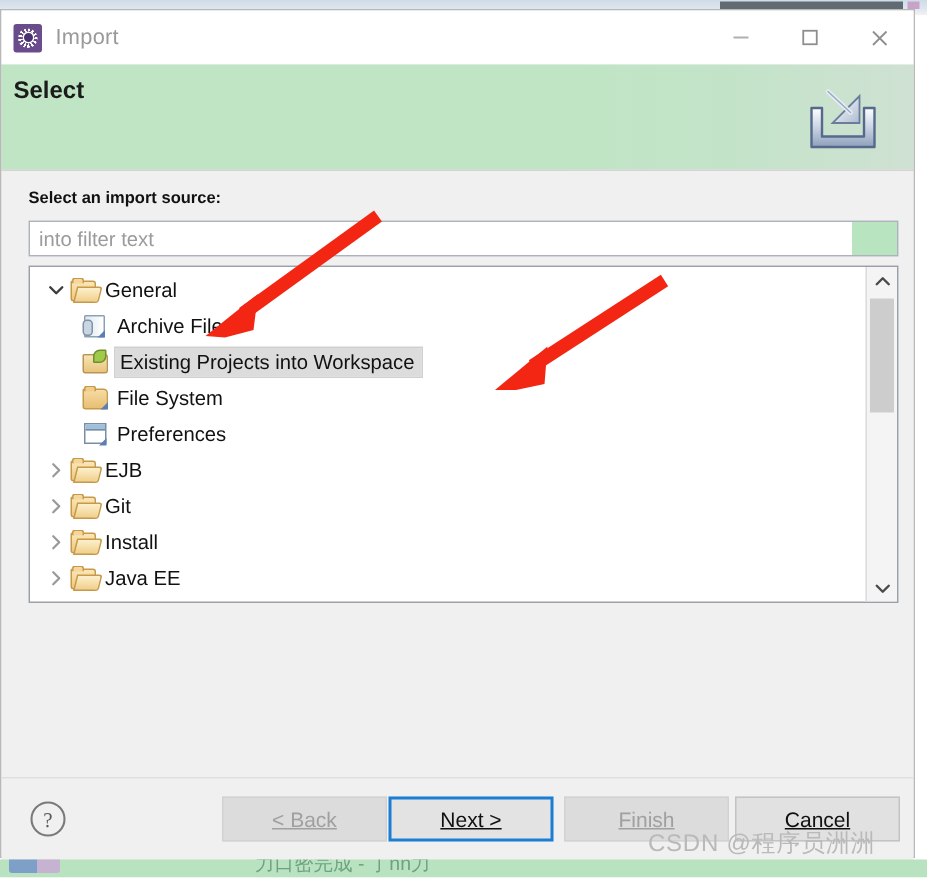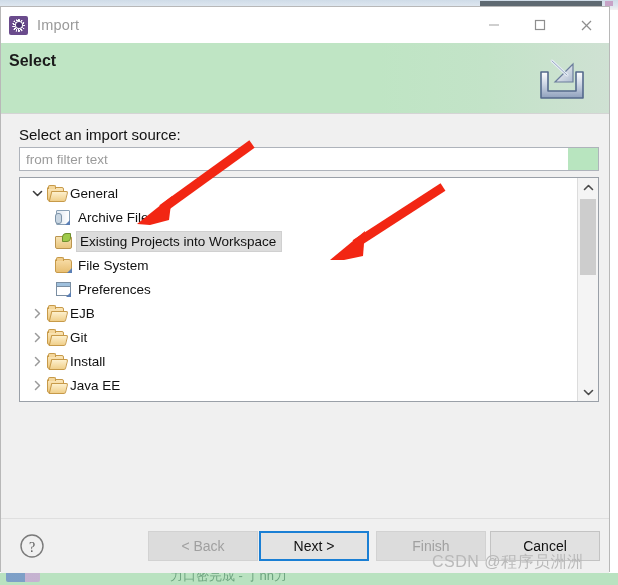--- a/index.html
+++ b/index.html
@@ -131,21 +131,21 @@
   }
 
   
   .body {
     position: relative;
     height: 404px;
     background: #f0f0f0;
   }
   .field-label {
     position: absolute; left: 18px; top: 12px;
-    font-size: 15px; color: #111;
+    font-size: 11px; color: #111; font-weight: bold;
   }
   .filter-box {
     position: absolute; left: 18px; top: 33px;
     width: 580px; height: 24px;
     background: #ffffff;
     border: 1px solid #aeb3bb;
     box-sizing: border-box;
   }
   .filter-text {
     position: absolute; left: 6px; top: 4px;
@@ -304,20 +304,21 @@
     position: absolute; left: 18px; top: 14px;
     width: 26px; height: 26px;
   }
   .btn {
     position: absolute; top: 12px;
     height: 30px;
     font-size: 14px;
     display: flex; align-items: center; justify-content: center;
     box-sizing: border-box;
     font-family: "Liberation Sans", sans-serif;
+    text-decoration: underline;
   }
   .btn.normal {
     background: #e1e1e1;
     border: 1px solid #c3c3c3;
     color: #111;
   }
   .btn.disabled {
     background: #dcdcdc;
     border: 1px solid #d2d2d2;
     color: #a0a0a0;
@@ -408,21 +409,21 @@
           <line x1="19" y1="11" x2="34" y2="25" stroke="#9aabc4" stroke-width="1" stroke-linecap="round"></line>
         </svg>
       </div>
     </div>
 
     <div class="body">
 
       <div class="field-label">Select an import source:</div>
 
       <div class="filter-box">
-        <div class="filter-text">from filter text</div>
+        <div class="filter-text">into filter text</div>
         <div class="filter-accent"></div>
       </div>
 
       <div class="tree-box">
         <div class="tree-list">
 
           <div class="tree-row level0">
             <span class="twisty">
               <svg width="11" height="11" viewBox="0 0 11 11">
                   <polyline points="1.5,3.5 5.5,7.5 9.5,3.5" fill="none" stroke="#3c3c3c" stroke-width="1.6" stroke-linecap="round" stroke-linejoin="round"></polyline>

